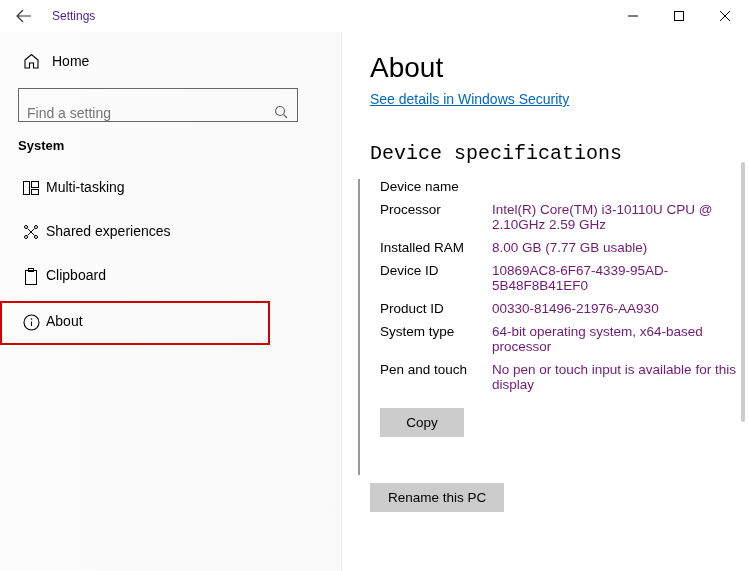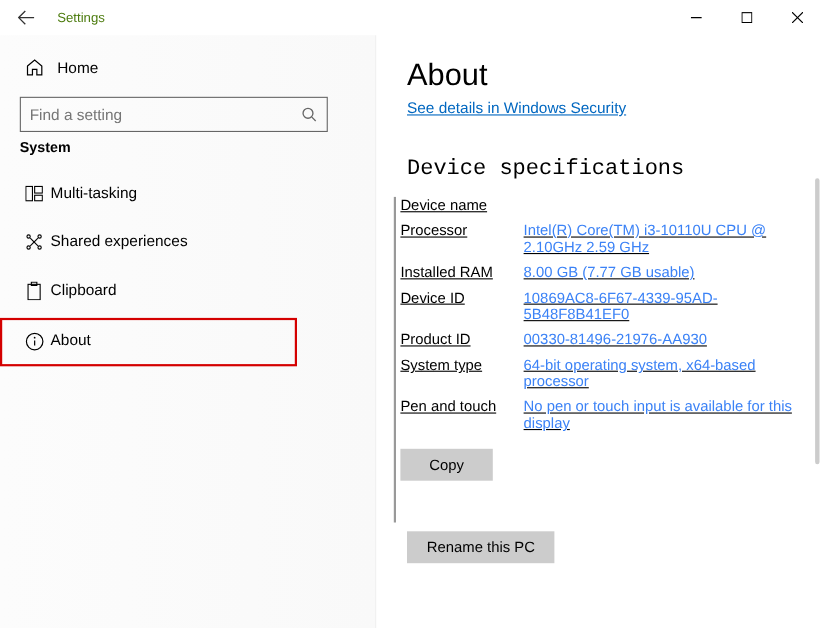--- a/index.html
+++ b/index.html
@@ -1,43 +1,43 @@
 <!DOCTYPE html>
 <html><head>
   <meta charset="utf-8">
   <style>
     * { box-sizing: border-box; margin: 0; padding: 0; font-family: "Segoe UI", Arial, sans-serif; }
     body { width: 748px; height: 571px; background: #fff; overflow: hidden; position: relative; }
     .titlebar { height: 32px; display: flex; align-items: center; justify-content: space-between; padding-left: 14px; }
     .titlebar-left { display: flex; align-items: center; gap: 18px; }
     .back-btn { width: 20px; height: 20px; display: flex; align-items: center; justify-content: center; }
-    .app-title { font-size: 12px; color: #4d7c0f; }
+    .app-title { font-size: 12px; color: #4c1d95; }
     .win-controls { display: flex; height: 32px; }
     .win-btn { width: 46px; display: flex; align-items: center; justify-content: center; }
     .content { display: flex; height: calc(100% - 32px); }
     .sidebar { width: 342px; padding: 12px 4px 0 18px; background: linear-gradient(to right, #fcfcfc, #f9f9f9); border-right: 1px solid #f0f0f0; }
     .home-row { display: flex; align-items: center; gap: 12px; padding: 8px 4px; margin-bottom: 10px; }
     .home-label { font-size: 14px; }
-    .search-box { width: 280px; height: 32px; border: 1px solid #666; display: flex; align-items: center; padding: 4px 8px; margin-bottom: 6px; }
+    .search-box { width: 280px; height: 32px; border: 1px solid #666; display: flex; align-items: flex-start; padding: 16px 8px; margin-bottom: 16px; }
     .search-box input { border: none; flex: 1; outline: none; font-size: 14px; background: transparent; color: #666; }
     .section-label { font-size: 13px; font-weight: 600; margin-bottom: 16px; }
     .nav-item { display: flex; align-items: flex-start; gap: 6px; padding: 10px 4px; margin-bottom: 6px; font-size: 14px; }
     .nav-icon { width: 18px; height: 18px; display: flex; align-items: center; justify-content: center; flex-shrink: 0; }
     .about-highlight { border: 2.5px solid #d40000; width: 270px; margin-left: -18px; padding-left: 20px; height: 44px; }
     .main { flex: 1; padding: 20px 10px 0 28px; position: relative; overflow: hidden; }
     .page-title { font-size: 28px; font-weight: 400; margin-bottom: 6px; }
     .security-link { color: #0067c0; font-size: 14px; }
     .specs-heading { font-size: 20px; font-weight: 400; margin-top: 34px; margin-bottom: 14px; font-family: Liberation Mono, monospace; }
     .spec-row { display: flex; font-size: 13.5px; margin-bottom: 8px; }
     .spec-label { width: 112px; flex-shrink: 0; }
-    .spec-value { color: #3b82f6; }
+    .spec-value { color: #701a75; }
     .btn { background: #ccc; border: none; padding: 7px 18px; font-size: 13.5px; cursor: pointer; margin-top: 8px; }
     .btn.copy { width: 84px; margin-top: 8px; margin-bottom: 38px; }
     .vscroll { position: absolute; right: 3px; top: 130px; width: 4px; height: 260px; background: #ccc; border-radius: 2px; }
-    .main-divider { border-left: 2px solid #999; margin-left: -12px; padding-left: 4px; text-decoration: underline; }
+    .main-divider { border-left: 2px solid #999; margin-left: -12px; padding-left: 20px; }
     svg { display: block; }
   </style>
 </head>
 <body>
 
 <div class="titlebar">
   <div class="titlebar-left">
     <div class="back-btn">
       <svg width="16" height="16" viewBox="0 0 16 16">
           <path d="M7 2 L1 8 L7 14 M1 8 L15 8" stroke="#333" stroke-width="1.2" fill="none"></path>

